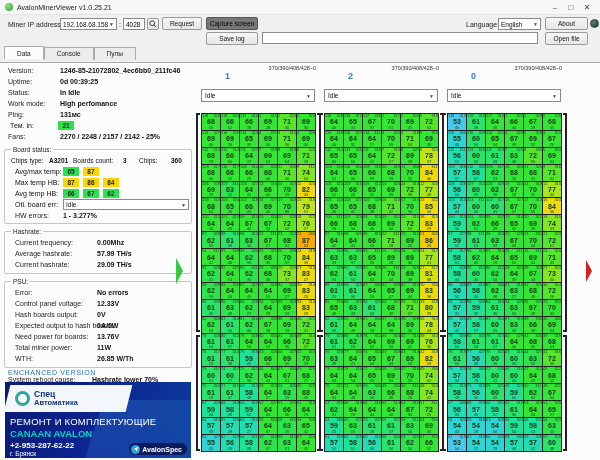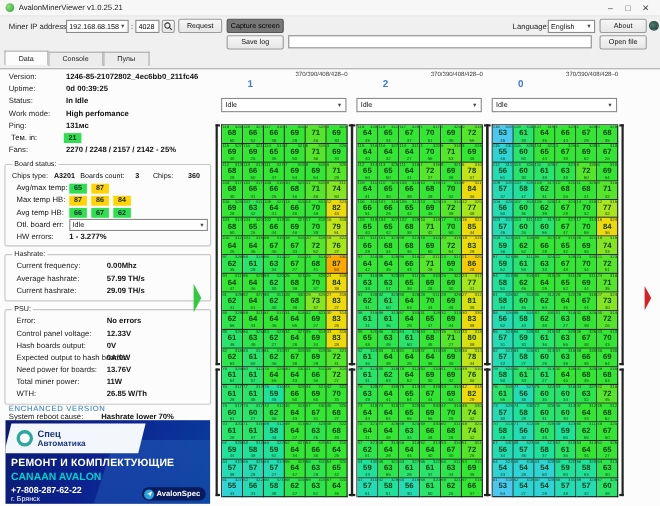--- a/index.html
+++ b/index.html
@@ -46,21 +46,21 @@
   .chips-row span{position:absolute;top:2px;}
   .link{position:absolute;left:8px;top:306px;color:var(--link);font-size:7px;letter-spacing:0.6px;cursor:pointer;}
   
   .banner{position:absolute;left:5px;top:319px;width:186px;height:76px;background:linear-gradient(115deg,#0a1b72 0%,var(--banner-bg) 45%,#0a3f9e 100%);overflow:hidden;color:#fff;cursor:pointer;}
   .banner::after{content:"";position:absolute;right:-20px;top:18px;width:120px;height:80px;background:linear-gradient(135deg,rgba(60,140,220,0.30),rgba(60,140,220,0.05));transform:skewX(-18deg);}
   .logo-strip{position:absolute;top:3px;left:2px;width:122px;height:27px;background:#f3f6fb;transform:skewX(-14deg);display:flex;align-items:center;padding-left:8px;z-index:2;}
   .logo-strip .inner{transform:skewX(14deg);display:flex;align-items:center;}
   .logo-circ{width:15px;height:15px;border-radius:50%;border:3px solid #2aa89e;background:#fff;margin-right:4px;}
   .logo-txt{color:#16347e;font-weight:bold;line-height:1.05;}
   .logo-txt .l1{font-size:8.5px;} .logo-txt .l2{font-size:7.5px;}
-  .ban-title{position:absolute;left:5px;top:34px;font-size:9.5px;font-weight:bold;letter-spacing:0.2px;z-index:2;}
+  .ban-title{position:absolute;left:5px;top:34px;font-size:9.5px;font-weight:normal;letter-spacing:0.2px;z-index:2;}
   .ban-sub{position:absolute;left:5px;top:46px;font-size:9.5px;font-weight:bold;color:var(--banner-accent);z-index:2;}
   .ban-phone{position:absolute;left:5px;top:59px;font-size:8px;font-weight:bold;z-index:2;}
   .ban-city{position:absolute;left:5px;top:68px;font-size:6.5px;z-index:2;}
   .ban-pill{position:absolute;right:4px;top:61px;height:12px;border-radius:6px;background:rgba(8,20,80,0.85);display:flex;align-items:center;padding:0 5px 0 2px;z-index:2;}
   .tg-circ{width:9px;height:9px;border-radius:50%;background:#29a3e0;display:flex;align-items:center;justify-content:center;margin-right:2px;}
   .ban-pill .bp-txt{font-size:7px;font-weight:bold;}
   
   .boards{position:absolute;left:196px;top:0;width:404px;height:398px;}
   .board{position:absolute;top:0;width:119px;height:392px;}
   .board-freq{position:absolute;top:2px;right:2px;font-size:5.5px;color:#333;}
@@ -270,21 +270,21 @@
         <div class="inner">
           <div class="logo-circ"></div>
           <div class="logo-txt">
             <div class="l1">Спец</div>
             <div class="l2">Автоматика</div>
           </div>
         </div>
       </div>
       <div class="ban-title">РЕМОНТ И КОМПЛЕКТУЮЩИЕ</div>
       <div class="ban-sub">CANAAN AVALON</div>
-      <div class="ban-phone">+7-808-287-62-22</div>
+      <div class="ban-phone">+2-953-287-62-22</div>
       <div class="ban-city">г. Брянск</div>
       <div class="ban-pill">
         <span class="tg-circ">
           <svg width="6" height="6" viewBox="0 0 10 10">
               <polygon points="1,5 9,1 6,9 4.5,5.8" fill="#fff"></polygon>
             </svg>
         </span>
         <span class="bp-txt">AvalonSpec</span>
       </div>
     </div>

